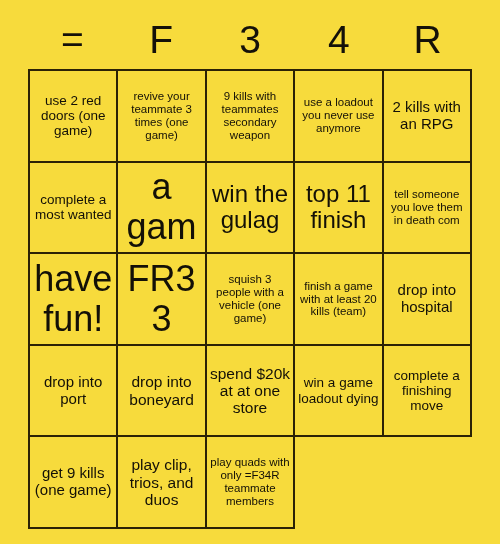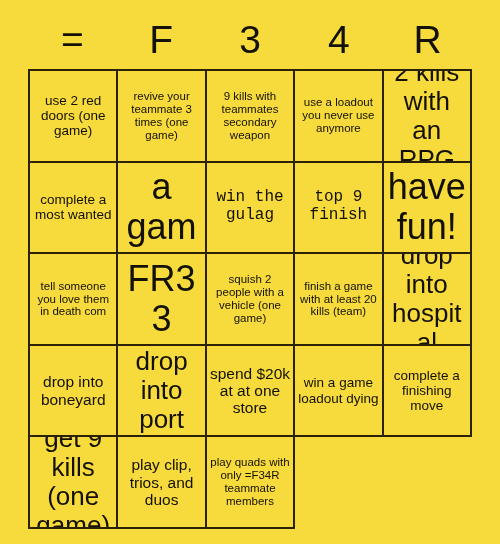--- a/index.html
+++ b/index.html
@@ -68,22 +68,22 @@
     width: 100%;
     color: #131007;
     line-height: 1.12;
     word-wrap: break-word;
     hyphens: none;
   }
   
   .fs-xs .cell-text { font-size: 11.5px; }
   .fs-s  .cell-text { font-size: 13.5px; }
   .fs-m  .cell-text { font-size: 15.5px; }
-  .fs-l  .cell-text { font-size: 26px; }
-  .fs-xl .cell-text { font-size: 16px; font-family: Liberation Mono, monospace; }
+  .fs-l  .cell-text { font-size: 15px; }
+  .fs-xl .cell-text { font-size: 24px; }
   .fs-xxl .cell-text { font-size: 36px; }
 </style>
 </head>
 <body style="background: rgb(247, 219, 60);">
 
 <div id="card">
 
   <div id="header-row">
     <div class="header-cell">=</div>
     <div class="header-cell">F</div>
@@ -112,47 +112,47 @@
     <div class="cell fs-s">
         <span class="cell-text">complete a most wanted</span>
       </div>
     <div class="cell fs-xxl">
         <span class="cell-text">win a game</span>
       </div>
     <div class="cell fs-xl">
         <span class="cell-text">win the gulag</span>
       </div>
     <div class="cell fs-xl">
-        <span class="cell-text">top 9 finish</span>
+        <span class="cell-text">top 11 finish</span>
       </div>
 
+    <div class="cell fs-xs">
+        <span class="cell-text">tell someone you love them in death com</span>
+      </div>
     <div class="cell fs-xxl">
         <span class="cell-text">have fun!</span>
-      </div>
-    <div class="cell fs-xs">
-        <span class="cell-text">tell someone you love them in death com</span>
       </div>
     <div class="cell fs-xxl">
         <span class="cell-text">FR33</span>
       </div>
     <div class="cell fs-xs">
-        <span class="cell-text">squish 2 people with a vehicle (one game)</span>
+        <span class="cell-text">squish 3 people with a vehicle (one game)</span>
       </div>
     <div class="cell fs-xs">
         <span class="cell-text">finish a game with at least 20 kills (team)</span>
       </div>
 
     <div class="cell fs-l">
         <span class="cell-text">drop into hospital</span>
       </div>
+    <div class="cell fs-l">
+        <span class="cell-text">drop into port</span>
+      </div>
     <div class="cell fs-m">
         <span class="cell-text">drop into boneyard</span>
-      </div>
-    <div class="cell fs-l">
-        <span class="cell-text">drop into port</span>
       </div>
     <div class="cell fs-m">
         <span class="cell-text">spend $20k at at one store</span>
       </div>
     <div class="cell fs-s">
         <span class="cell-text">win a game loadout dying</span>
       </div>
 
     <div class="cell fs-s">
         <span class="cell-text">complete a finishing move</span>

